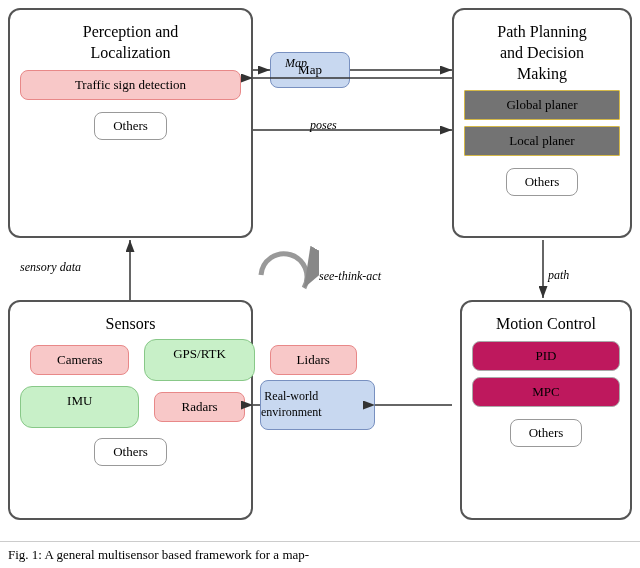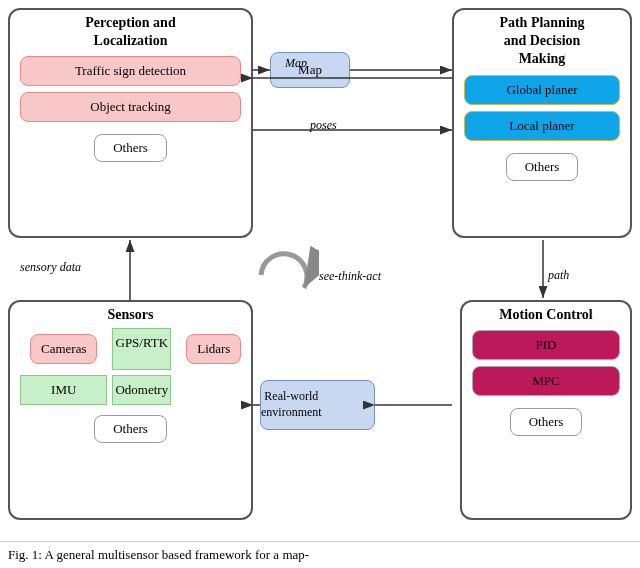--- a/index.html
+++ b/index.html
@@ -51,52 +51,52 @@
     }
 
     
     .motioncontrol-box {
       top: 300px; right: 8px;
       width: 172px;
       height: 220px;
     }
 
     .box-title {
-      font-weight: bold;
-      font-size: 14px;
-      margin-top: 4px;
+      font-weight: normal;
+      font-size: 16px;
+      margin-top: 12px;
       line-height: 1.3;
     }
 
     
     .pink-item {
       background: #f8c8c8;
       border: 1px solid #e88888;
       border-radius: 8px;
-      padding: 6px 10px;
+      padding: 6px 26px;
       margin: 6px 10px;
       font-size: 13px;
     }
 
     
     .yellow-item {
-      background: #0ea5e9;
+      background: #737373;
       border: 1px solid #d4b848;
-      border-radius: 8px;
+      border-radius: 1px;
       padding: 6px 10px;
       margin: 6px 10px;
       font-size: 13px;
     }
 
     
     .green-item {
       background: #c8f0c8;
       border: 1px solid #88c888;
-      border-radius: 0;
-      padding: 6px 2px;
+      border-radius: 12px;
+      padding: 6px 12px;
       font-size: 13px;
       flex: 1;
     }
 
     
     .gray-item {
       background: #be185d;
       border: 1px solid #aaa;
       border-radius: 8px;
       padding: 6px 10px;
@@ -213,33 +213,33 @@
 </head>
 <body>
 
 <div class="diagram-area">
 
   <div class="box perception-box">
     <div class="box-title">
       Perception and<br>Localization
     </div>
     <div class="pink-item">Traffic sign detection</div>
-    <div class="pink-item">Object tracking</div>
     <div style="text-align:center;">
       <span class="others-item">Others</span>
     </div>
   </div>
 
   <div class="box sensors-box">
     <div class="box-title">Sensors</div>
     <div class="sensor-grid">
       <div class="pink-item">Cameras</div>
       <div class="green-item">GPS/RTK</div>
       <div class="pink-item">Lidars</div>
       <div class="green-item">IMU</div>
+      <div class="pink-item">Radars</div>
       <div class="green-item">Odometry</div>
     </div>
     <div style="text-align:center;">
       <span class="others-item">Others</span>
     </div>
   </div>
 
   <div class="box pathplanning-box">
     <div class="box-title">Path Planning<br>and Decision<br>Making</div>
     <div class="yellow-item">Global planer</div>

